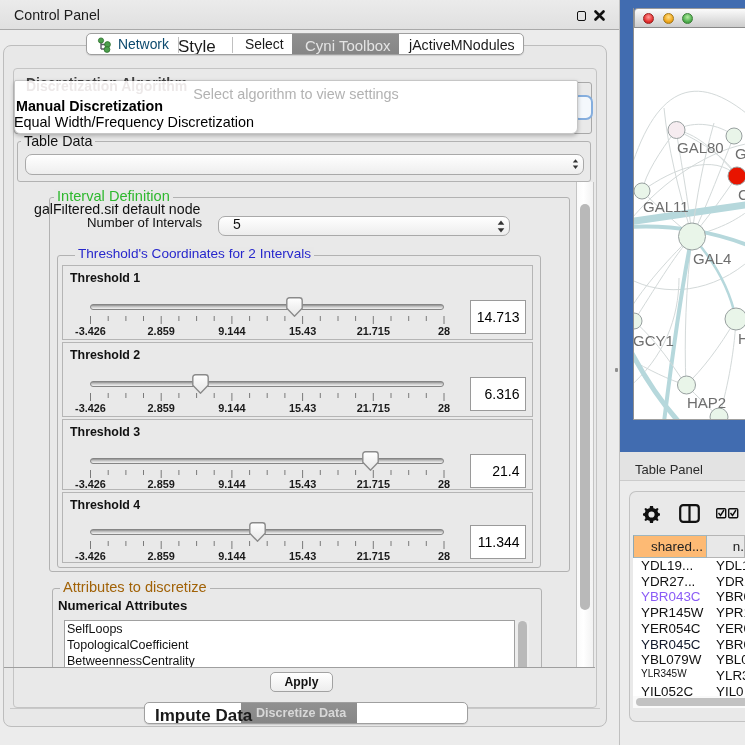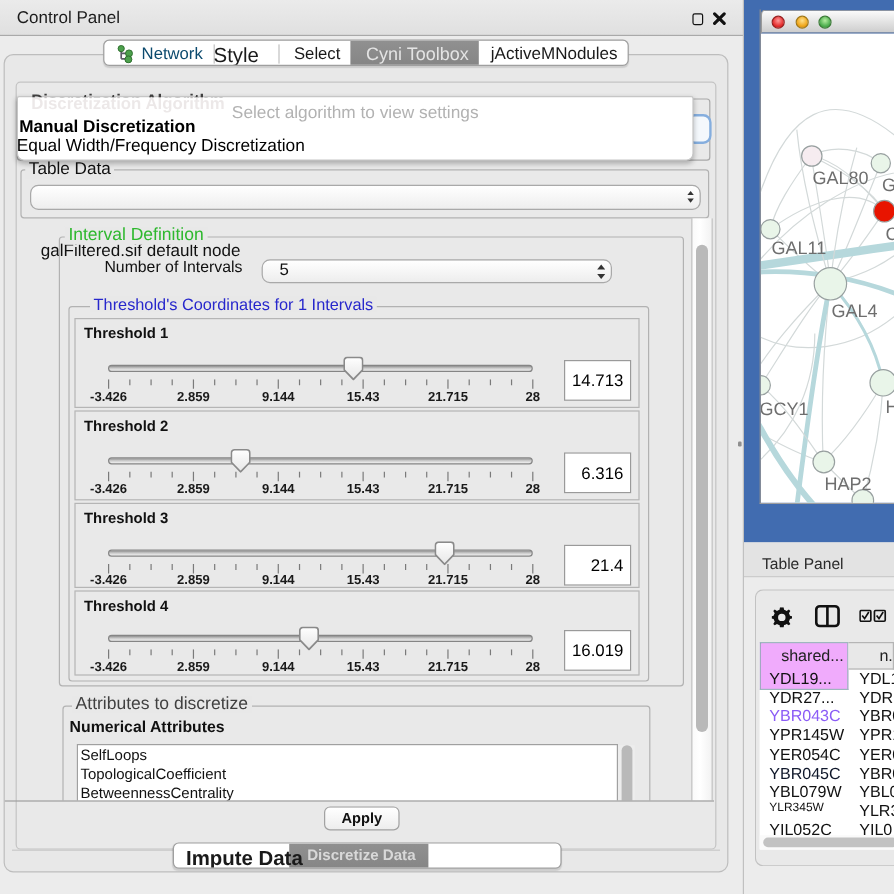--- a/index.html
+++ b/index.html
@@ -57,21 +57,21 @@
     <div class="abs" style="left:45px;top:15px;width:521px;height:375px;border:1px solid #b2b2b2;border-radius:3px;"></div>
     <div class="abs" style="left:50px;top:7px;background:#e8e8e8;padding:0 3px;font-size:14.6px;line-height:1;color:#2eb82e;">Interval Definition</div>
     <div class="abs" style="left:83px;top:34px;font-size:13.2px;line-height:1;font-weight:normal;color:#111;">Number of Intervals</div>
     <div class="abs" style="left:214px;top:34px;width:292px;height:20px;background:linear-gradient(#ffffff,#ededed);border:1px solid #a9a9a9;border-radius:7px;"></div>
     <div class="abs" style="left:229px;top:34.5px;font-size:14px;line-height:1;color:#111;">5</div>
     <svg class="abs" style="left:491px;top:38px;" width="12" height="13" viewBox="0 0 12 14">
         <path d="M6 0.5 L9.6 5 H2.4 Z" fill="#333"></path>
         <path d="M6 13.5 L9.6 9 H2.4 Z" fill="#333"></path>
       </svg>
     <div class="abs" style="left:53px;top:73px;width:484px;height:313px;border:1px solid #b2b2b2;border-radius:3px;"></div>
-    <div class="abs" style="left:71px;top:64.5px;background:#e8e8e8;padding:0 3px;font-size:13.6px;line-height:1;color:#2727cc;">Threshold's Coordinates for 1 Intervals</div>
+    <div class="abs" style="left:71px;top:64.5px;background:#e8e8e8;padding:0 3px;font-size:13.6px;line-height:1;color:#2727cc;">Threshold's Coordinates for 2 Intervals</div>
     <div class="abs" style="left:58px;top:83px;width:471px;height:75px;border:1px solid #b5b5b5;background:#e9e9e9;"></div>
     <div class="abs" style="left:66px;top:90px;font-size:12.4px;line-height:1;font-weight:bold;color:#111;">Threshold 1</div>
     <div class="abs" style="left:86px;top:122px;width:354px;height:6px;background:linear-gradient(#8f8f8f,#c9c9c9 45%,#f2f2f2);border:1px solid #858585;border-radius:3px;"></div>
     <svg class="abs" style="left:84px;top:134px;" width="359" height="9" viewBox="0 0 359 9">
         <line x1="2.5" y1="0" x2="2.5" y2="8" stroke="#7a7a7a" stroke-width="1"></line>
         <line x1="20.2" y1="0" x2="20.2" y2="5" stroke="#7a7a7a" stroke-width="1"></line>
         <line x1="37.9" y1="0" x2="37.9" y2="5" stroke="#7a7a7a" stroke-width="1"></line>
         <line x1="55.5" y1="0" x2="55.5" y2="5" stroke="#7a7a7a" stroke-width="1"></line>
         <line x1="73.2" y1="0" x2="73.2" y2="8" stroke="#7a7a7a" stroke-width="1"></line>
         <line x1="90.9" y1="0" x2="90.9" y2="5" stroke="#7a7a7a" stroke-width="1"></line>
@@ -229,23 +229,23 @@
     <svg class="abs" style="left:244.5px;top:340px;" width="17" height="20" viewBox="0 0 17 20">
         <path d="M3.5 0.8 H13.5 A2.7 2.7 0 0 1 16.2 3.5 V11.2 L8.5 19.2 L0.8 11.2 V3.5 A2.7 2.7 0 0 1 3.5 0.8 Z" fill="url(#tg4)" stroke="#8a8a8a" stroke-width="1.4"></path>
         <defs>
           <linearGradient id="tg4" x1="0" y1="0" x2="0" y2="1">
             <stop offset="0" stop-color="#ffffff"></stop>
             <stop offset="0.5" stop-color="#f2f2f2"></stop>
             <stop offset="1" stop-color="#e8e8e8"></stop>
           </linearGradient>
         </defs>
       </svg>
-    <div class="abs" style="left:466px;top:343px;width:56px;height:34px;background:#fff;border:1px solid #9a9a9a;font-size:14px;color:#000;text-align:right;line-height:32px;padding-right:5.5px;">16.019</div>
+    <div class="abs" style="left:466px;top:343px;width:56px;height:34px;background:#fff;border:1px solid #9a9a9a;font-size:14px;color:#000;text-align:right;line-height:32px;padding-right:5.5px;">11.344</div>
     <div class="abs" style="left:48px;top:406px;width:490px;height:200px;border:1px solid #b2b2b2;border-radius:3px;"></div>
-    <div class="abs" style="left:56px;top:397.5px;background:#e8e8e8;padding:0 3px;font-size:14.6px;line-height:1;color:#404040;">Attributes to discretize</div>
+    <div class="abs" style="left:56px;top:397.5px;background:#e8e8e8;padding:0 3px;font-size:14.6px;line-height:1;color:#a16207;">Attributes to discretize</div>
     <div class="abs" style="left:54px;top:416.5px;font-size:13.2px;line-height:1;font-weight:bold;color:#111;">Numerical Attributes</div>
     <div class="abs" style="left:60px;top:438px;width:451px;height:60px;background:#fff;border:1px solid #a0a0a0;"></div>
     <div class="abs" style="left:63px;top:441px;font-size:12.5px;line-height:1;color:#111;">SelfLoops</div>
     <div class="abs" style="left:63px;top:457px;font-size:12.5px;line-height:1;color:#111;">TopologicalCoefficient</div>
     <div class="abs" style="left:63px;top:473px;font-size:12.5px;line-height:1;color:#111;">BetweennessCentrality</div>
     <div class="abs" style="left:511px;top:439px;width:14px;height:58px;background:#ededed;"></div>
     <div class="abs" style="left:513.5px;top:439px;width:9.5px;height:58px;background:#b9b9b9;border-radius:5px 5px 0 0;"></div>
   </div>
 
   <div class="abs" style="left:576px;top:182px;width:18px;height:485px;background:linear-gradient(90deg,#fafafa,#ffffff 40%,#f2f2f2);border-left:1px solid #c4c4c4;border-right:1px solid #c4c4c4;"></div>
@@ -352,21 +352,21 @@
   <line x1="10.5" y1="1.2" x2="10.5" y2="17.8" stroke="#111" stroke-width="2.2"></line>
 </svg>
 <svg class="abs" style="left:716px;top:508px;" width="23" height="11" viewBox="0 0 23 11">
   <rect x="0.7" y="0.7" width="9" height="9" rx="1" fill="none" stroke="#111" stroke-width="1.4"></rect>
   <path d="M2.5 5 L4.5 7.5 L8 2" stroke="#111" stroke-width="1.4" fill="none"></path>
   <rect x="12.7" y="0.7" width="9" height="9" rx="1" fill="none" stroke="#111" stroke-width="1.4"></rect>
   <path d="M14.5 5 L16.5 7.5 L20 2" stroke="#111" stroke-width="1.4" fill="none"></path>
 </svg>
 
 <div class="abs" style="left:633px;top:535px;width:112px;height:173px;background:#fff;overflow:hidden;">
-  <div class="abs" style="left:0;top:0;width:74px;height:40px;background:#f0abfc;border:1px solid #9fb6bf;border-left-color:#8fa8b2;text-align:center;font-size:13.4px;color:#222;line-height:22px;padding-left:14px;">shared...</div>
+  <div class="abs" style="left:0;top:0;width:74px;height:23px;background:#fdba74;border:1px solid #9fb6bf;border-left-color:#8fa8b2;text-align:center;font-size:13.4px;color:#222;line-height:22px;padding-left:14px;">shared...</div>
   <div class="abs" style="left:74px;top:0;width:38px;height:23px;background:#e8e8e8;border:1px solid #b5b5b5;border-left:none;text-align:right;font-size:13.4px;color:#222;line-height:22px;">n.</div>
   <div id="rows">
   <div class="abs" style="left:8px;top:24.0px;font-size:13.4px;line-height:1;color:#111;">YDL19...</div>
   <div class="abs" style="left:83px;top:24.0px;font-size:13.4px;line-height:1;color:#111;">YDL1</div>
   <div class="abs" style="left:8px;top:39.7px;font-size:13.4px;line-height:1;color:#111;">YDR27...</div>
   <div class="abs" style="left:83px;top:39.7px;font-size:13.4px;line-height:1;color:#111;">YDR2</div>
   <div class="abs" style="left:8px;top:55.4px;font-size:13.4px;line-height:1;color:#8b5cf6;">YBR043C</div>
   <div class="abs" style="left:83px;top:55.4px;font-size:13.4px;line-height:1;color:#111;">YBR0</div>
   <div class="abs" style="left:8px;top:71.1px;font-size:13.4px;line-height:1;color:#111;">YPR145W</div>
   <div class="abs" style="left:83px;top:71.1px;font-size:13.4px;line-height:1;color:#111;">YPR1</div>

